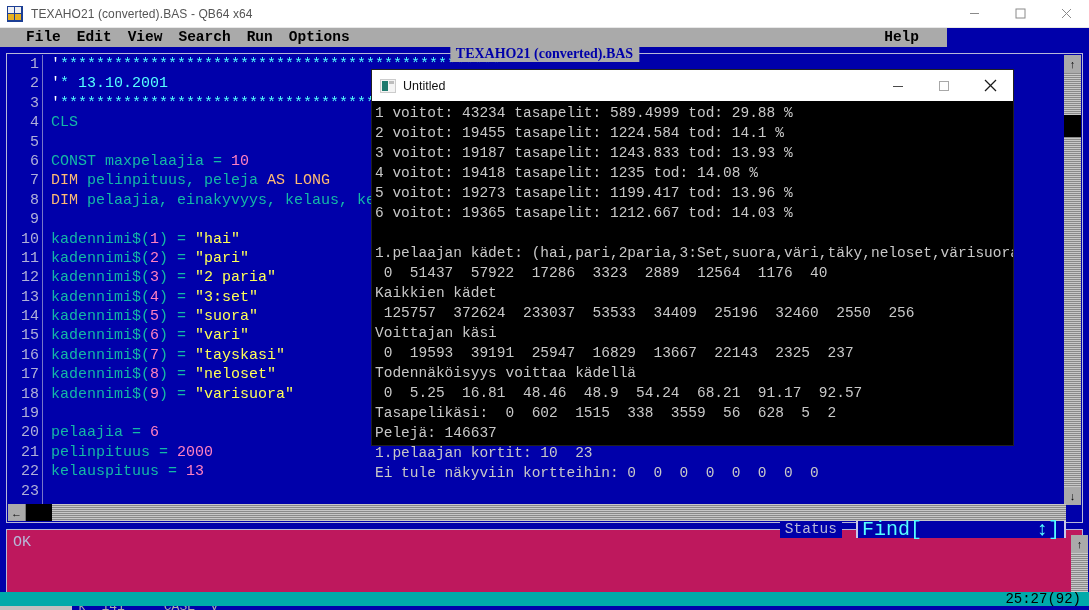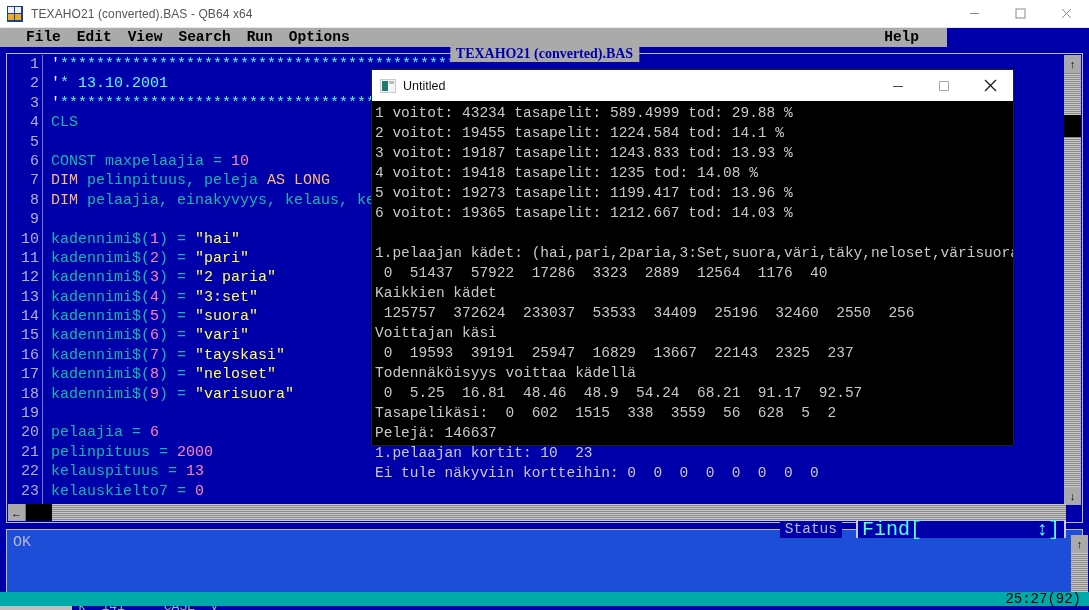--- a/index.html
+++ b/index.html
@@ -163,21 +163,21 @@
   #vscroll .vthumb {
     position: absolute; left: 0; top: 42px;
     width: 17px; height: 22px; background: #000;
   }
 
   
   #statusframe {
     position: absolute; left: 6px; top: 482px;
     width: 1077px; height: 66px;
     border: 1px solid #b8b8d8;
-    background: #1d4ed8;
+    background: #be185d;
   }
   #statuslabel {
     position: absolute; top: -9px; right: 240px;
     background: #0000aa; color: #b8b8d8;
     font-family: "Liberation Mono", monospace;
     font-size: 14.5px; padding: 0 5px; line-height: 17px;
   }
   #findbox {
     position: absolute; top: -9px; right: 16px;
     height: 17px;
@@ -353,21 +353,21 @@
           <div class="cline"><span class="lnum">13</span><span class="gutter"></span><span class="ctext"><span class="tok-id">kadennimi$(</span><span class="tok-idx">4</span><span class="tok-id">) = </span><span class="tok-str">"3:set"</span></span></div>
           <div class="cline"><span class="lnum">14</span><span class="gutter"></span><span class="ctext"><span class="tok-id">kadennimi$(</span><span class="tok-idx">5</span><span class="tok-id">) = </span><span class="tok-str">"suora"</span></span></div>
           <div class="cline"><span class="lnum">15</span><span class="gutter"></span><span class="ctext"><span class="tok-id">kadennimi$(</span><span class="tok-idx">6</span><span class="tok-id">) = </span><span class="tok-str">"vari"</span></span></div>
           <div class="cline"><span class="lnum">16</span><span class="gutter"></span><span class="ctext"><span class="tok-id">kadennimi$(</span><span class="tok-idx">7</span><span class="tok-id">) = </span><span class="tok-str">"tayskasi"</span></span></div>
           <div class="cline"><span class="lnum">17</span><span class="gutter"></span><span class="ctext"><span class="tok-id">kadennimi$(</span><span class="tok-idx">8</span><span class="tok-id">) = </span><span class="tok-str">"neloset"</span></span></div>
           <div class="cline"><span class="lnum">18</span><span class="gutter"></span><span class="ctext"><span class="tok-id">kadennimi$(</span><span class="tok-idx">9</span><span class="tok-id">) = </span><span class="tok-str">"varisuora"</span></span></div>
           <div class="cline"><span class="lnum">19</span><span class="gutter"></span><span class="ctext"><span class="tok-id"></span></span></div>
           <div class="cline"><span class="lnum">20</span><span class="gutter"></span><span class="ctext"><span class="tok-id">pelaajia = </span><span class="tok-num">6</span></span></div>
           <div class="cline"><span class="lnum">21</span><span class="gutter"></span><span class="ctext"><span class="tok-id">pelinpituus = </span><span class="tok-num">2000</span></span></div>
           <div class="cline"><span class="lnum">22</span><span class="gutter"></span><span class="ctext"><span class="tok-id">kelauspituus = </span><span class="tok-num">13</span></span></div>
-          <div class="cline"><span class="lnum">23</span><span class="gutter"></span><span class="ctext"><span class="tok-id">kelauskielto7 = </span><span class="tok-num">0</span></span></div>
+          <div class="cline"><span class="lnum">23</span><span class="gutter"></span></div>
           <div class="cline"><span class="lnum">24</span><span class="gutter"></span><span class="ctext"><span class="tok-id"></span></span></div>
         </div>
 
       <div id="vscroll">
         <div class="varrow">↑</div>
         <div class="vthumbwrap">
           <div class="vthumb"></div>
         </div>
         <div class="varrow">↓</div>
       </div>

